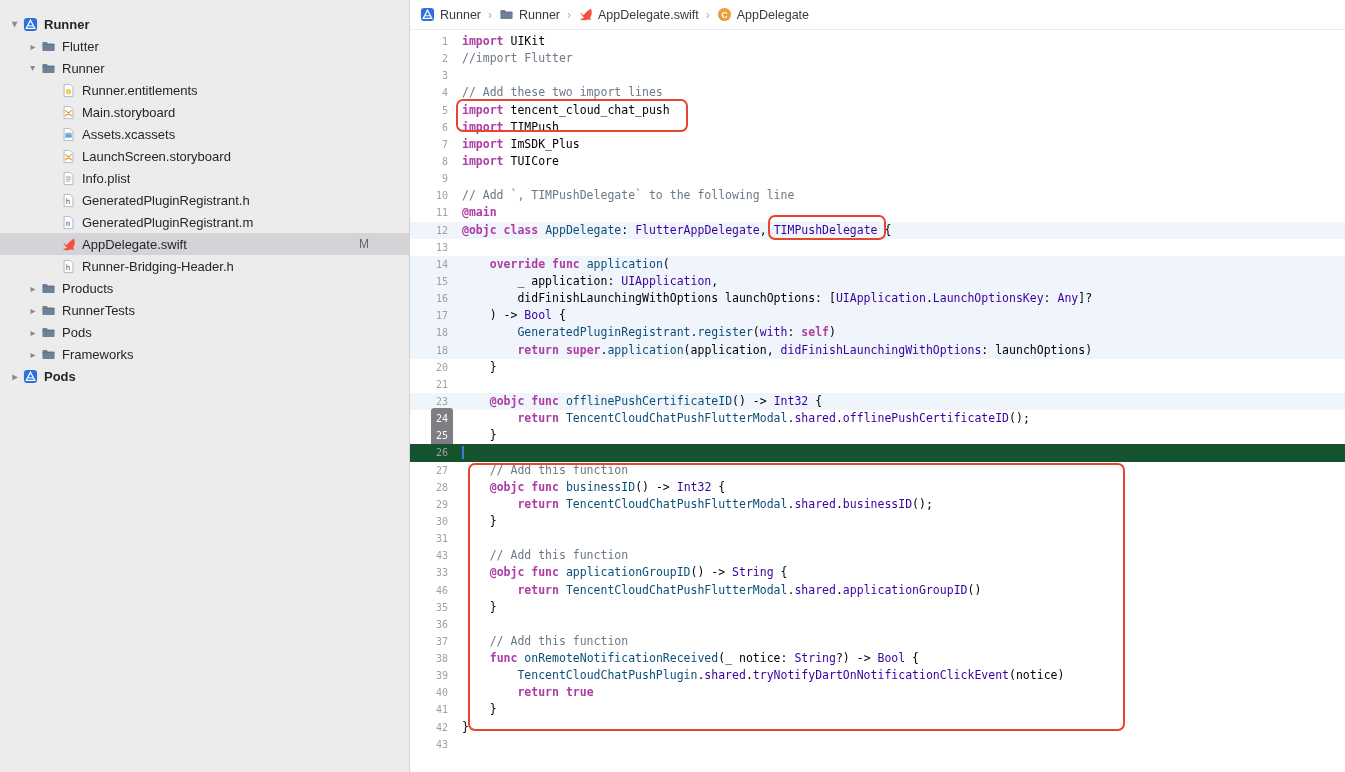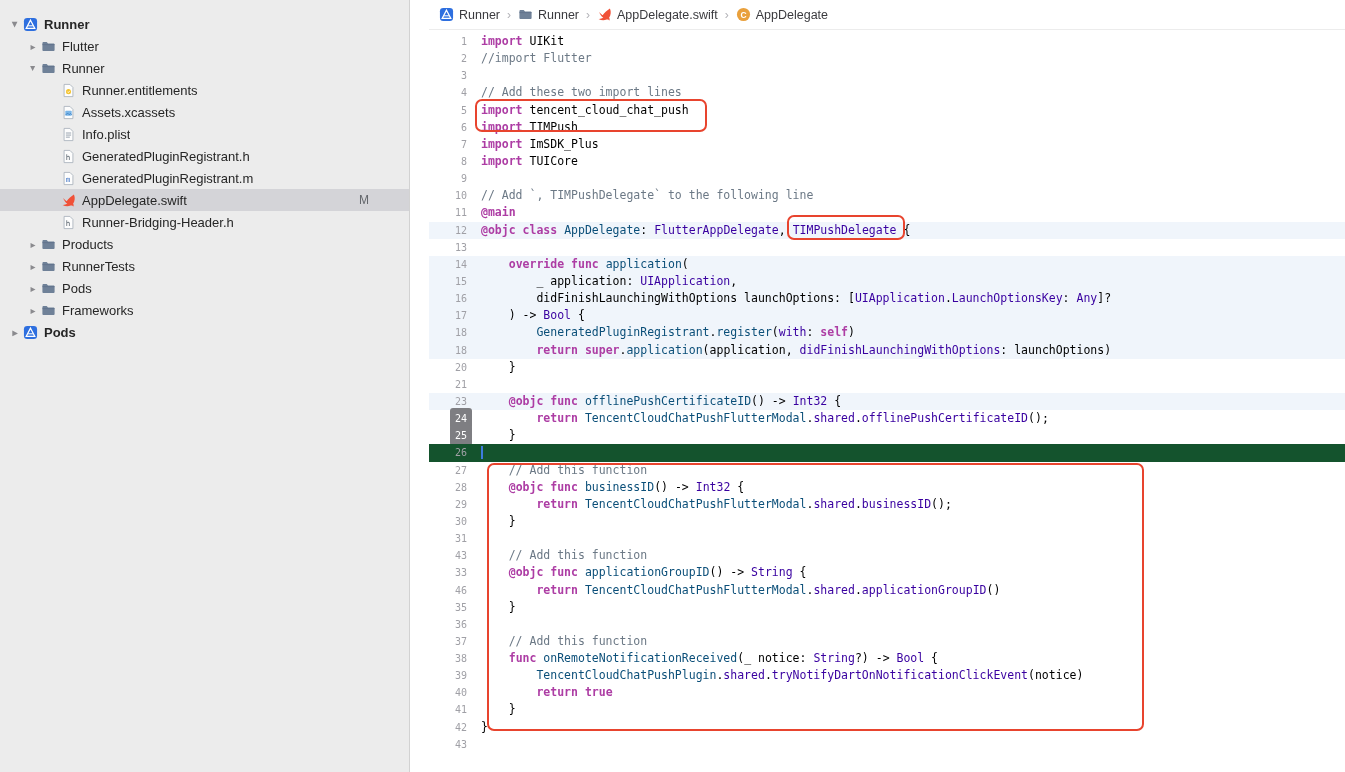--- a/index.html
+++ b/index.html
@@ -1,18 +1,18 @@
 <!DOCTYPE html>
 <html><head>
 <meta charset="utf-8">
 <style>
   * { margin:0; padding:0; box-sizing:border-box; }
   html,body { width:1345px; height:772px; overflow:hidden; background:#fff;
               font-family:"Liberation Sans", sans-serif; }
-  .app { display:flex; width:1345px; height:772px;gap:19px; }
+  .app { display:flex; width:1345px; height:772px; }
 
   
   .sidebar { width:410px; height:772px; background:#ECECEC; border-right:1px solid #D2D2D2;
              padding-top:13px; flex:none; overflow:hidden; }
   .nav-row { display:flex; align-items:center; height:22px; font-size:13px; color:#262626;
              padding-right:6px; position:relative; white-space:nowrap; }
   .nav-row.selected { background:#D4D4D8; }
   .nav-row.lvl0 { padding-left:8px;  font-weight:600; }
   .nav-row.lvl1 { padding-left:26px; }
   .nav-row.lvl2 { padding-left:46px;align-items:center; }
@@ -99,25 +99,45 @@
             <path d="M6.8 9.2l1 1 1.6-1.9" stroke="#fff" stroke-width="0.9" fill="none"></path>
           </svg>
         </span>
         <span class="lab">Runner.entitlements</span>
       </div>
       <div class="nav-row lvl2">
         <span class="chev"></span>
         <span class="icon">
           <svg width="15" height="15" viewBox="0 0 16 16">
             <path d="M3.3 1.5h6.2l3.2 3.2v9.8H3.3z" fill="#FDFDFD" stroke="#A8B1BB" stroke-width="0.9"></path>
+            <path d="M5 11.5L11 6M5 6l6 5.5" stroke="#E8A23B" stroke-width="1.4" stroke-linecap="round"></path>
+          </svg>
+        </span>
+        <span class="lab">Main.storyboard</span>
+      </div>
+      <div class="nav-row lvl2">
+        <span class="chev"></span>
+        <span class="icon">
+          <svg width="15" height="15" viewBox="0 0 16 16">
+            <path d="M3.3 1.5h6.2l3.2 3.2v9.8H3.3z" fill="#FDFDFD" stroke="#A8B1BB" stroke-width="0.9"></path>
             <rect x="4.6" y="6.2" width="6.8" height="5.3" rx="0.8" fill="#79B5E8"></rect>
             <path d="M4.8 10.8l2.2-2.2 1.8 1.8 1.3-1.3 1.3 1.3" stroke="#3F7FBE" stroke-width="0.9" fill="none"></path>
           </svg>
         </span>
         <span class="lab">Assets.xcassets</span>
+      </div>
+      <div class="nav-row lvl2">
+        <span class="chev"></span>
+        <span class="icon">
+          <svg width="15" height="15" viewBox="0 0 16 16">
+            <path d="M3.3 1.5h6.2l3.2 3.2v9.8H3.3z" fill="#FDFDFD" stroke="#A8B1BB" stroke-width="0.9"></path>
+            <path d="M5 11.5L11 6M5 6l6 5.5" stroke="#E8A23B" stroke-width="1.4" stroke-linecap="round"></path>
+          </svg>
+        </span>
+        <span class="lab">LaunchScreen.storyboard</span>
       </div>
       <div class="nav-row lvl2">
         <span class="chev"></span>
         <span class="icon">
           <svg width="15" height="15" viewBox="0 0 16 16">
             <path d="M3.3 1.5h6.2l3.2 3.2v9.8H3.3z" fill="#FDFDFD" stroke="#A8B1BB" stroke-width="0.9"></path>
             <path d="M5.2 6.4h5.6M5.2 8.6h5.6M5.2 10.8h4.2" stroke="#8E99A6" stroke-width="0.95"></path>
           </svg>
         </span>
         <span class="lab">Info.plist</span>

